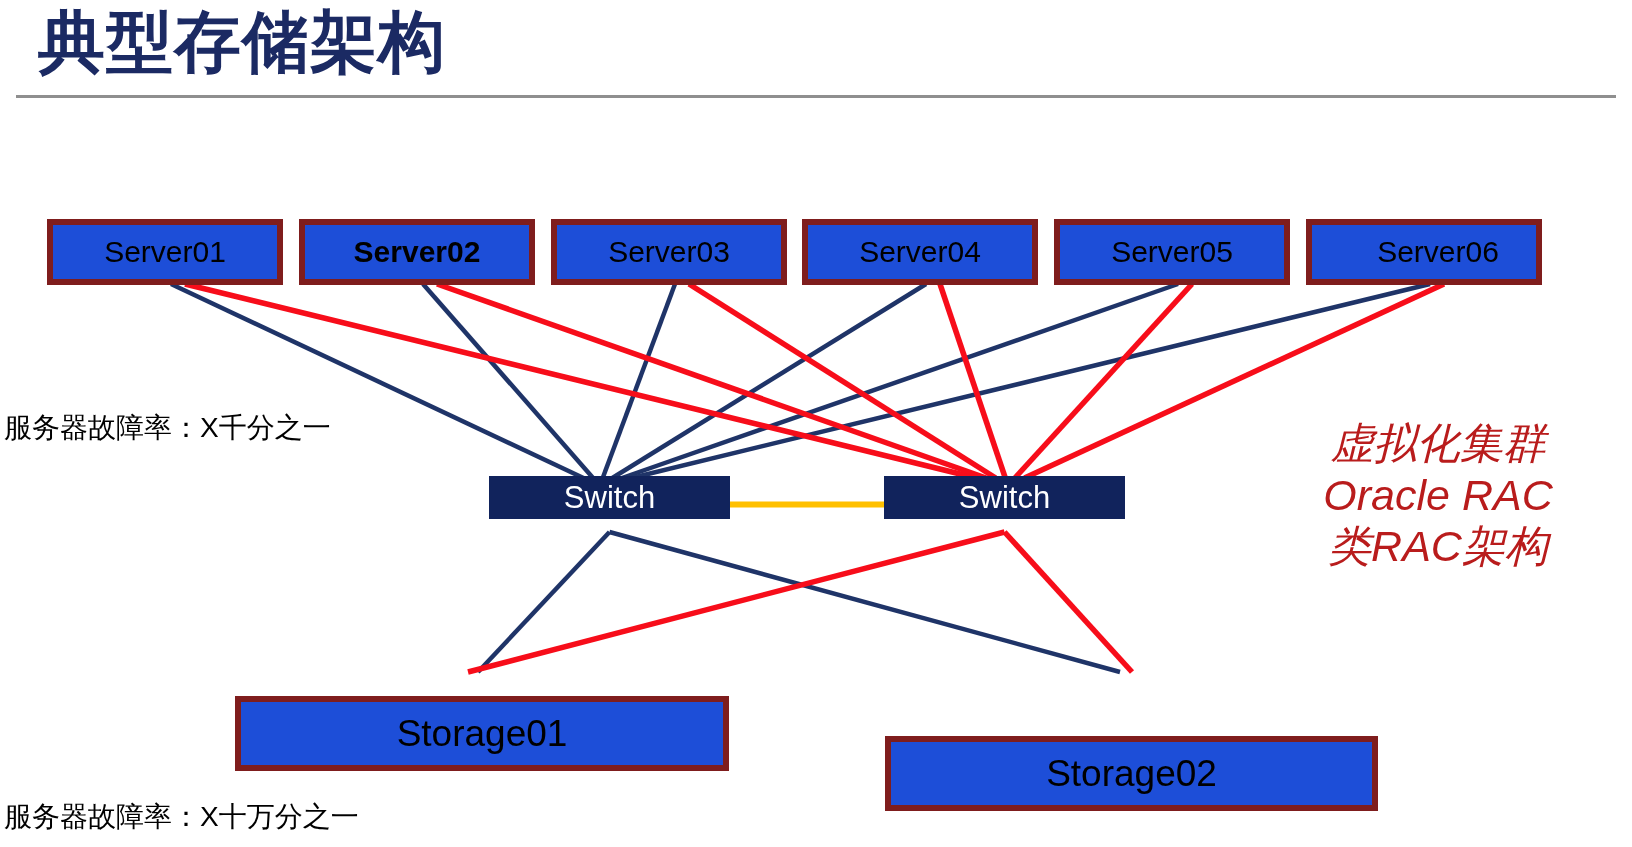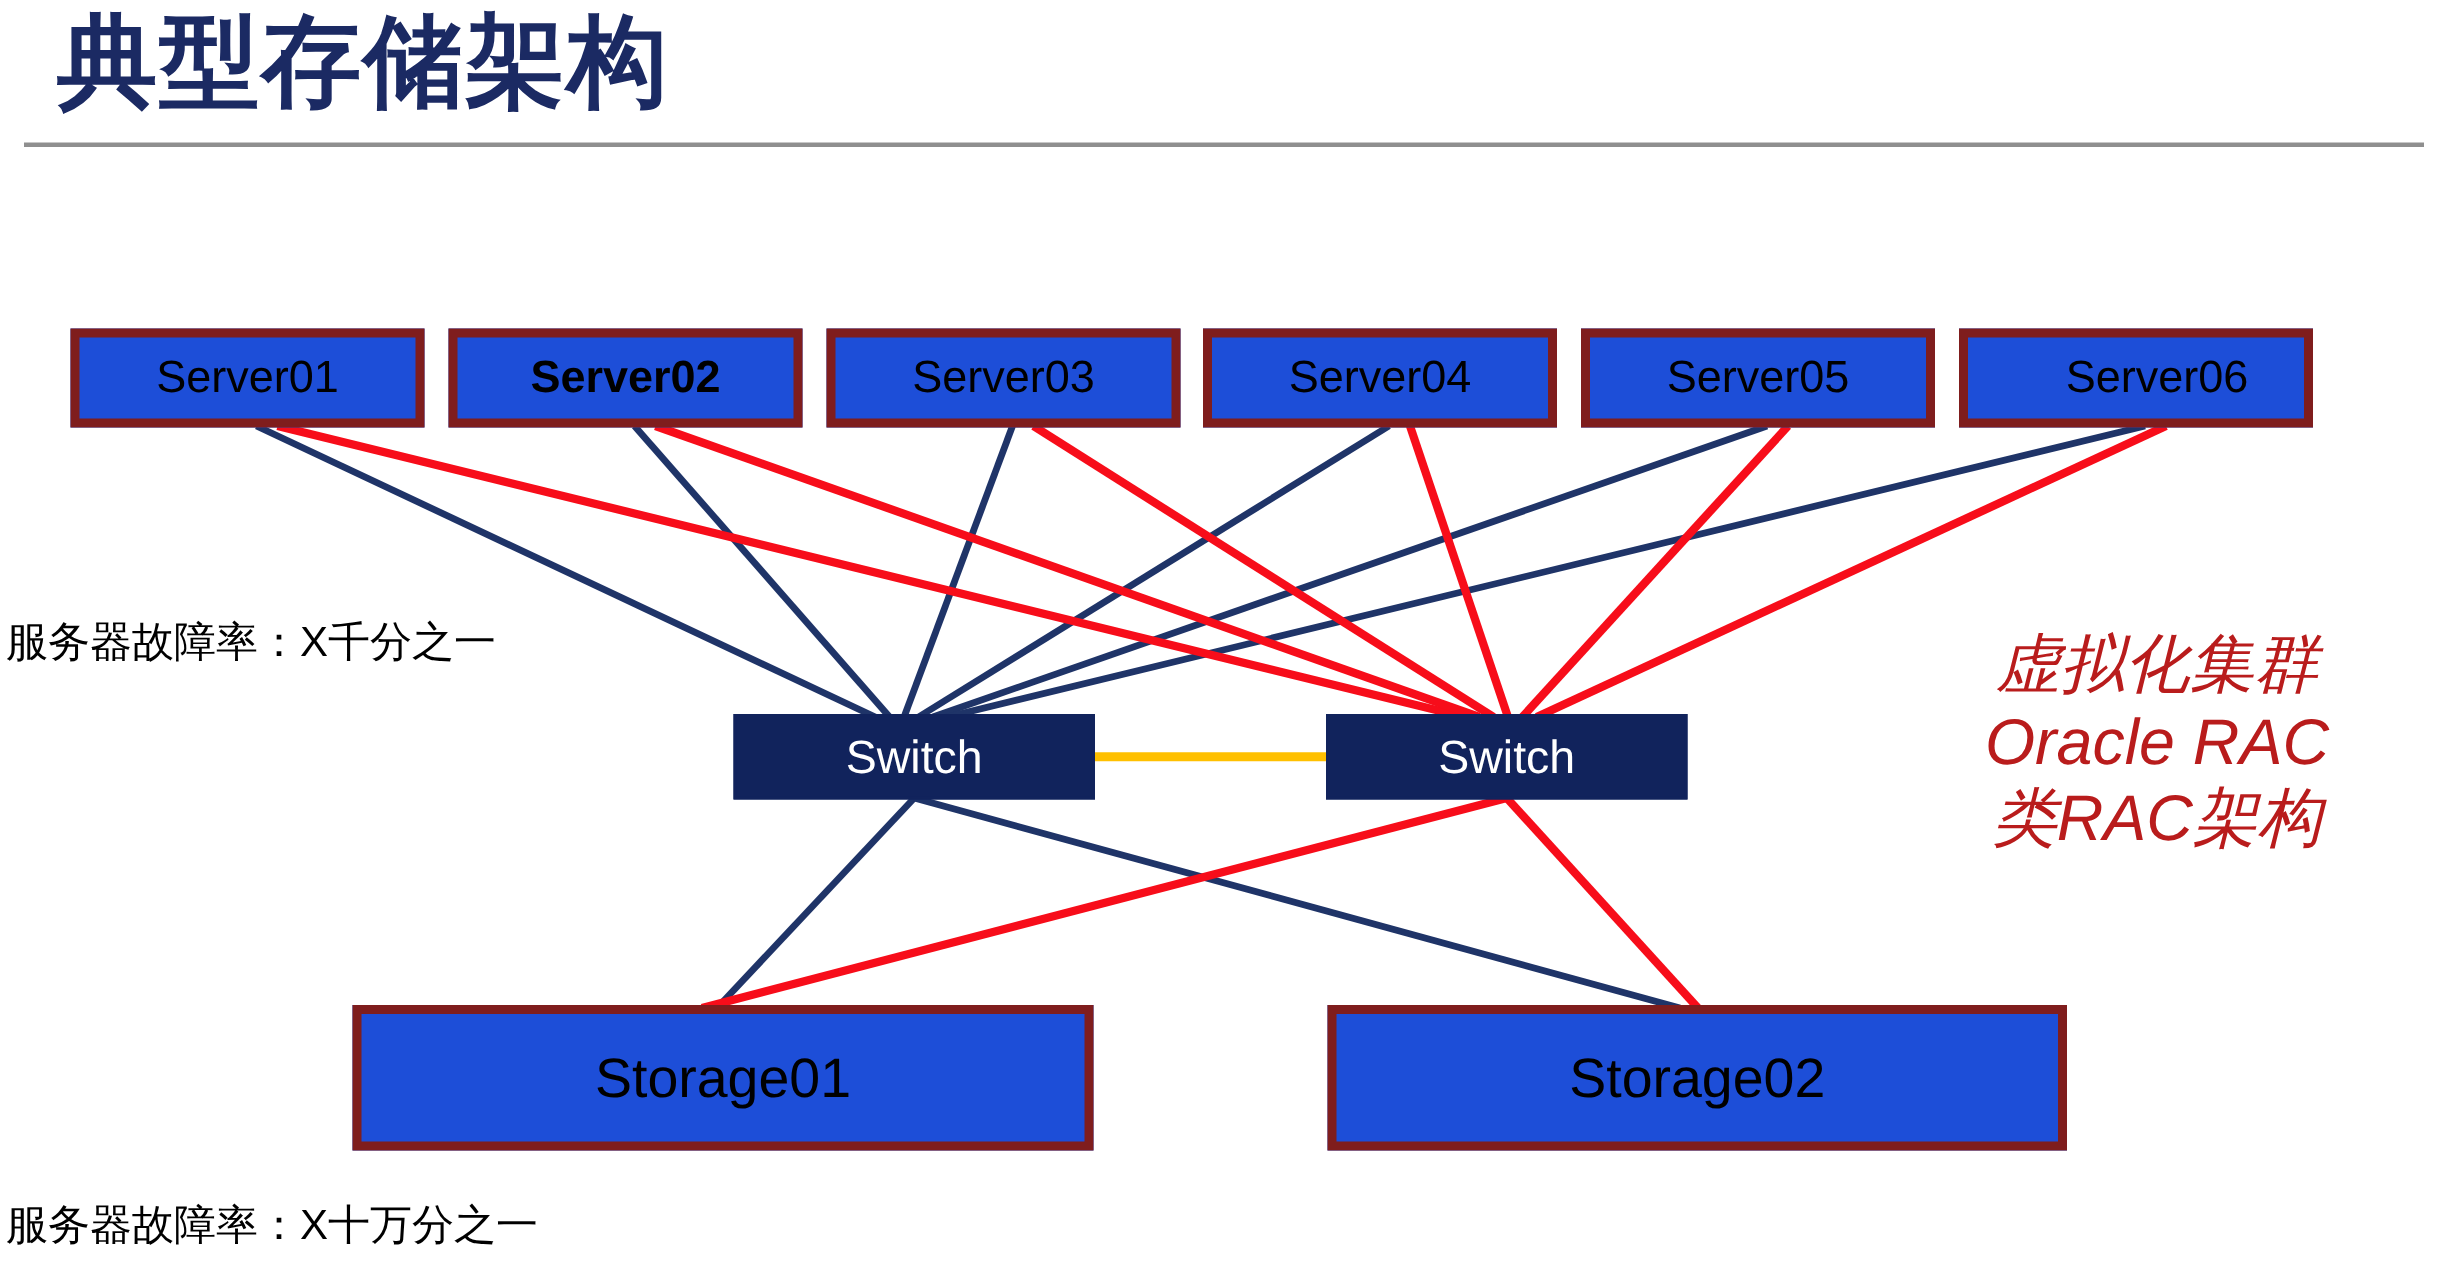--- a/index.html
+++ b/index.html
@@ -47,31 +47,31 @@
     color: #000000;
   }
   .server { top: 219px; width: 236px; height: 66px; font-size: 30px; }
   #server-1 { left: 47px; }
   #server-2 { left: 299px; font-weight: bold; }
   #server-3 { left: 551px; }
   #server-4 { left: 802px; }
   #server-5 { left: 1054px; }
   #server-6 { left: 1306px; padding-left: 28px; }
   .switch {
-    top: 476px; width: 241px; height: 57px;
+    top: 476px; width: 241px; height: 43px;
     background: #11235C;
     border: 2px solid #11235C;
     color: #ffffff;
     font-size: 31px;
   }
   #switch-1 { left: 489px; }
   #switch-2 { left: 884px; }
-  .storage { top: 670px; height: 97px; font-size: 37px; text-align: right; }
+  .storage { top: 696px; height: 75px; font-size: 37px; text-align: right; }
   #storage-1 { left: 235px; width: 494px; }
-  #storage-2 { left: 885px; width: 493px; }
+  #storage-2 { left: 885px; width: 493px; margin-top: 40px; }
   .side-label {
     position: absolute;
     z-index: 2;
     color: #000000;
     font-size: 28px;
     white-space: nowrap;
     margin-top: 25px;
   }
   #label-server-rate { left: 4px; top: 384px; }
   #label-storage-rate { left: 4px; top: 773px; }

